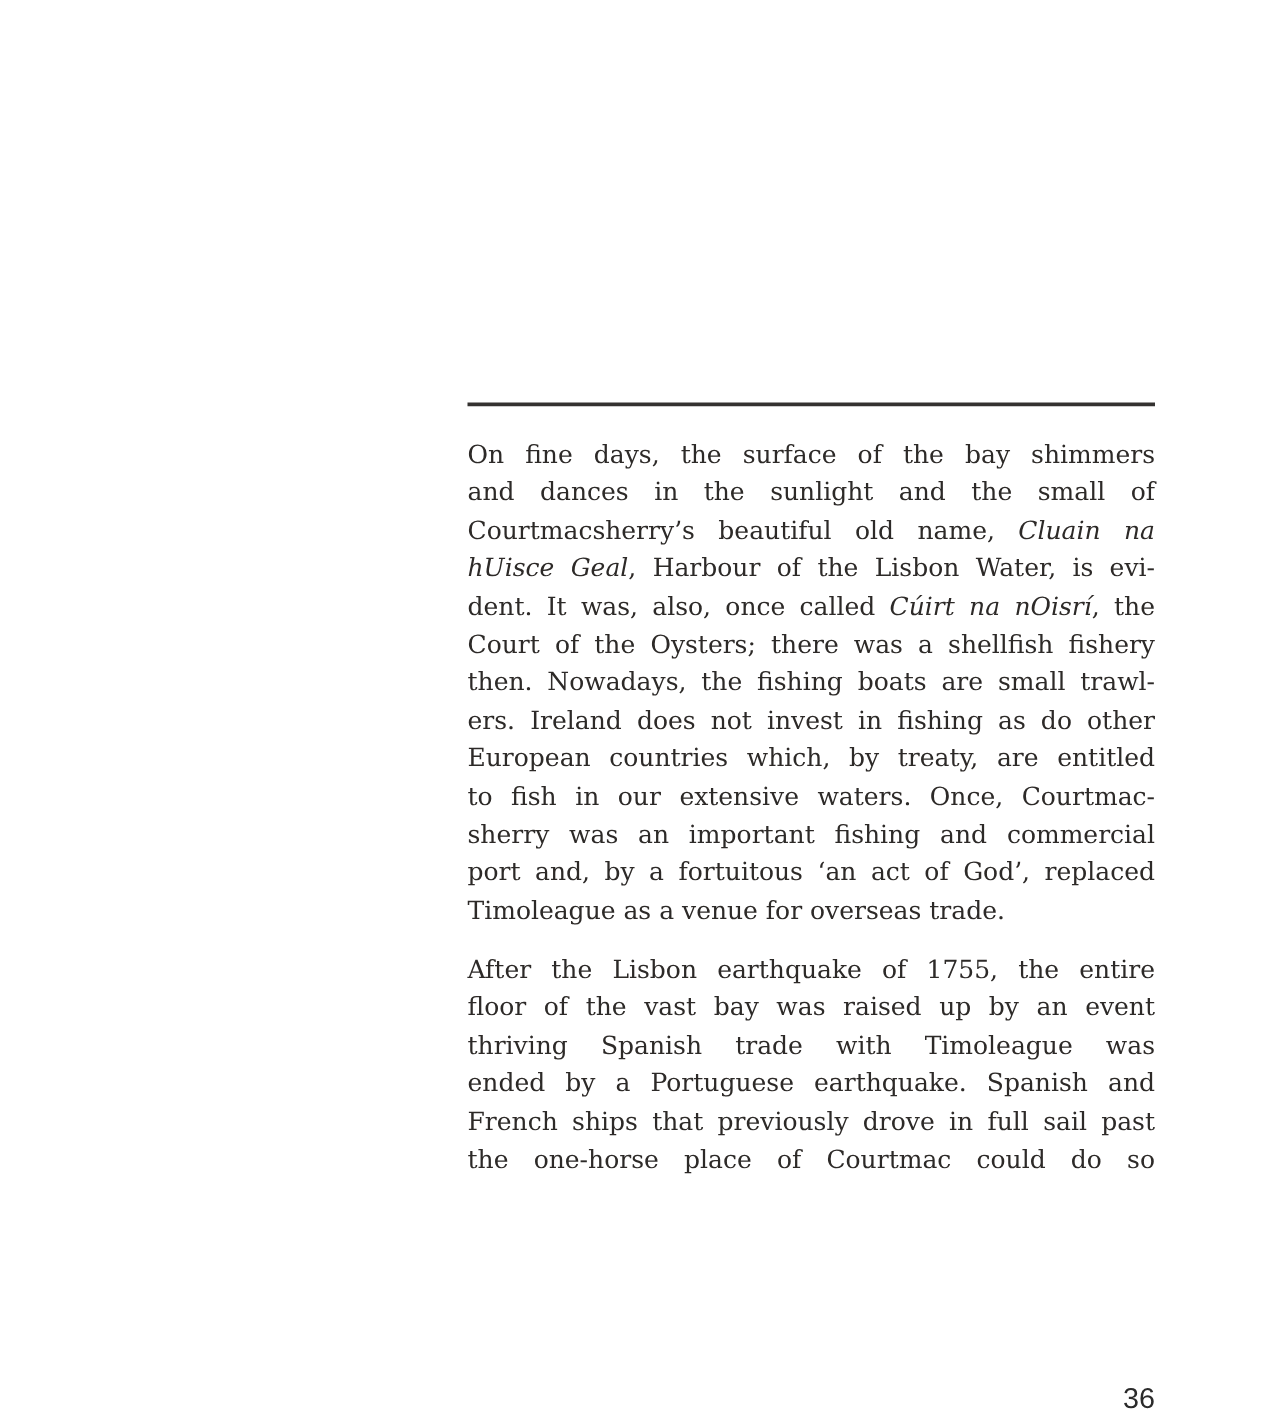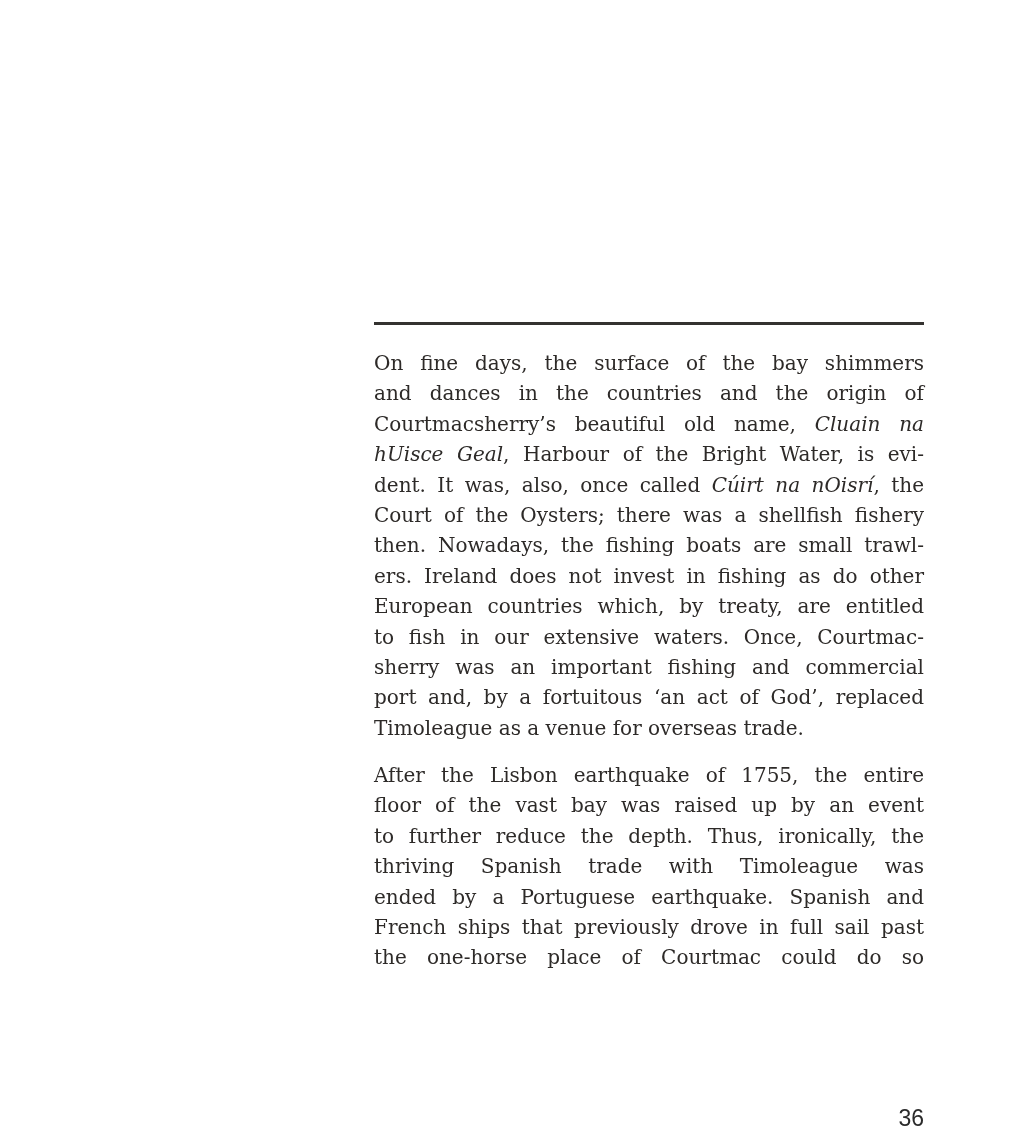--- a/index.html
+++ b/index.html
@@ -65,37 +65,36 @@
   }
 </style>
 </head>
 <body>
 
 <div class="page">
   <div class="divider-rule"></div>
   <div class="body-text" id="body-text">
       <div class="paragraph">
         <div class="text-line"><span>On fine days, the surface of the bay shimmers</span></div>
-        <div class="text-line"><span>and dances in the countries and the origin of</span></div>
+        <div class="text-line"><span>and dances in the sunlight and the small of</span></div>
         <div class="text-line"><span>Courtmacsherry’s beautiful old name, </span><em>Cluain na</em></div>
-        <div class="text-line"><em>hUisce Geal</em><span>, Harbour of the Bright Water, is evi-</span></div>
+        <div class="text-line"><em>hUisce Geal</em><span>, Harbour of the Lisbon Water, is evi-</span></div>
         <div class="text-line"><span>dent. It was, also, once called </span><em>Cúirt na nOisrí</em><span>, the</span></div>
         <div class="text-line"><span>Court of the Oysters; there was a shellfish fishery</span></div>
         <div class="text-line"><span>then. Nowadays, the fishing boats are small trawl-</span></div>
         <div class="text-line"><span>ers. Ireland does not invest in fishing as do other</span></div>
         <div class="text-line"><span>European countries which, by treaty, are entitled</span></div>
         <div class="text-line"><span>to fish in our extensive waters. Once, Courtmac-</span></div>
         <div class="text-line"><span>sherry was an important fishing and commercial</span></div>
         <div class="text-line"><span>port and, by a fortuitous ‘an act of God’, replaced</span></div>
         <div class="text-line no-justify"><span>Timoleague as a venue for overseas trade.</span></div>
       </div>
       <div class="paragraph">
         <div class="text-line"><span>After the Lisbon earthquake of 1755, the entire</span></div>
         <div class="text-line"><span>floor of the vast bay was raised up by an event</span></div>
-        <div class="text-line"><span>to further reduce the depth. Thus, ironically, the</span></div>
         <div class="text-line"><span>thriving Spanish trade with Timoleague was</span></div>
         <div class="text-line"><span>ended by a Portuguese earthquake. Spanish and</span></div>
         <div class="text-line"><span>French ships that previously drove in full sail past</span></div>
         <div class="text-line"><span>the one-horse place of Courtmac could do so</span></div>
       </div>
     </div>
   <div class="page-number">36</div>
 </div>
 
 </body></html>

